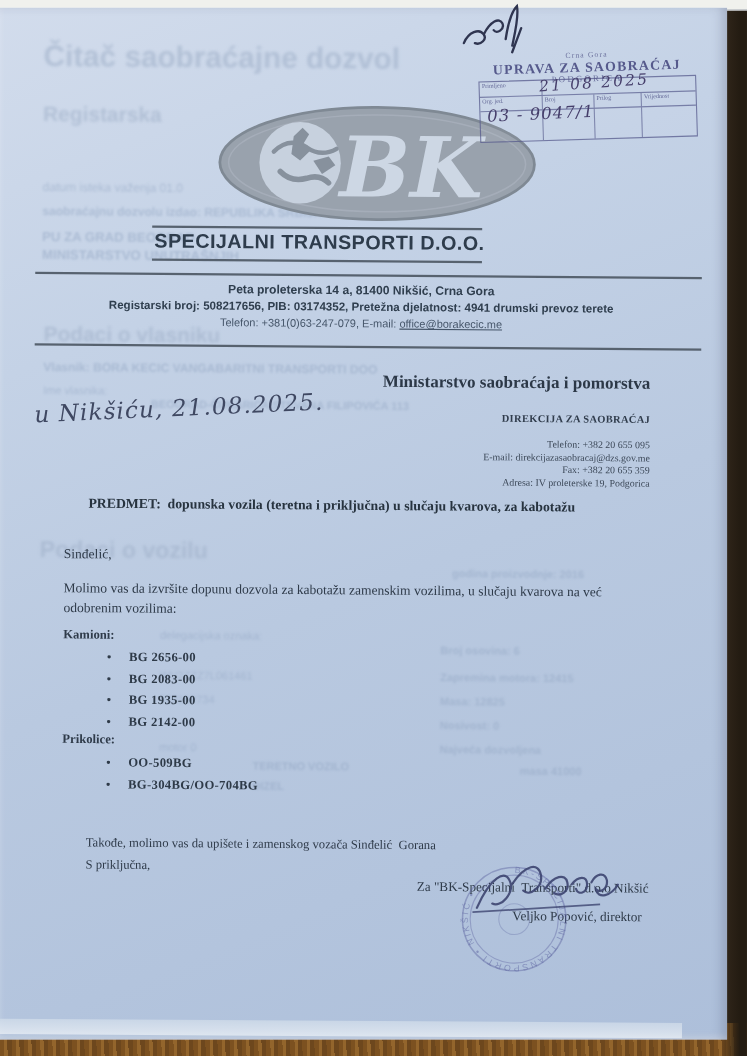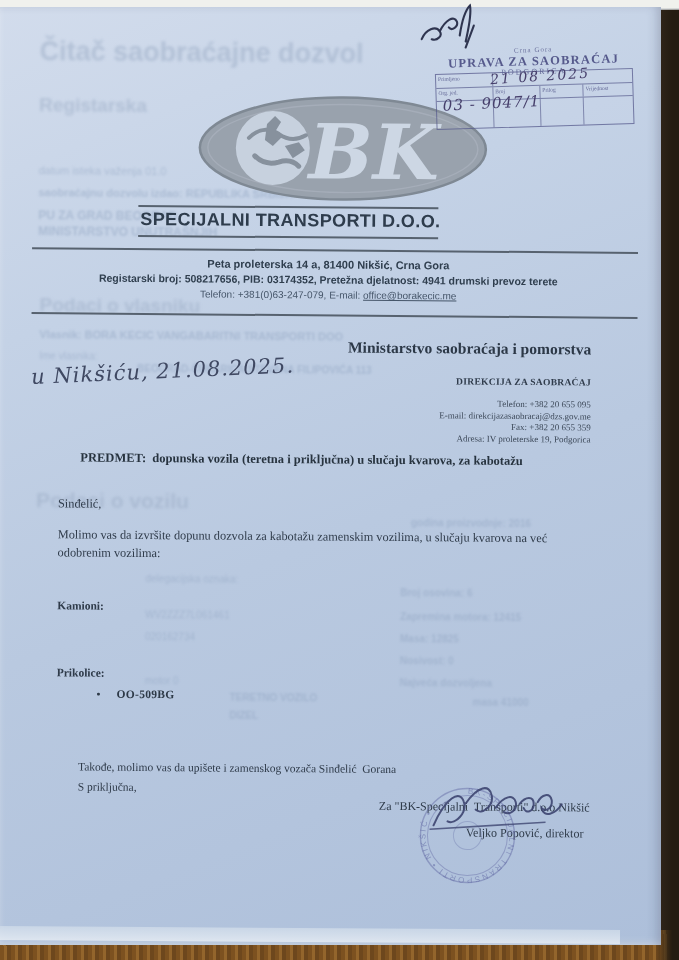--- a/index.html
+++ b/index.html
@@ -185,25 +185,32 @@
       <div>Telefon: +382 20 655 095</div>
       <div>E-mail: direkcijazasaobracaj@dzs.gov.me</div>
       <div>Fax: +382 20 655 359</div>
       <div>Adresa: IV proleterske 19, Podgorica</div>
     </div>
 
     <div class="subject">PREDMET:  dopunska vozila (teretna i priključna) u slučaju kvarova, za kabotažu</div>
     <div class="saluta">Sinđelić,</div>
     <div class="para">Molimo vas da izvršite dopunu dozvola za kabotažu zamenskim vozilima, u slučaju kvarova na već odobrenim vozilima:</div>
 
-    <div class="list-label" style="top:573px;margin-top:28px;">Kamioni:</div>
+    <div class="list-label" style="top:573px;">Kamioni:</div>
+    <ul class="plates" style="top:590px;">
+      <li>BG 2656-00</li>
+      <li>BG 2083-00</li>
+      <li>BG 1935-00</li>
+      <li>BG 2142-00</li>
+    </ul>
 
     <div class="list-label" style="top:668px;">Prikolice:</div>
     <ul class="plates" style="top:686px;">
       <li>OO-509BG</li>
+      <li>BG-304BG/OO-704BG</li>
     </ul>
 
     <div class="note">Takođe, molimo vas da upišete i zamenskog vozača Sinđelić  Gorana</div>
     <div class="closing">S priključna,</div>
     <div class="sign-for">Za "BK-Specijalni  Transporti" d.o.o Nikšić</div>
     <div class="signatory">Veljko Popović, direktor</div>
 
     <svg class="round-stamp" width="112" height="112" viewBox="0 0 112 112">
       <defs>
           <path id="circ" d="M56,14 a42,42 0 1,1 -0.01,0"></path>

